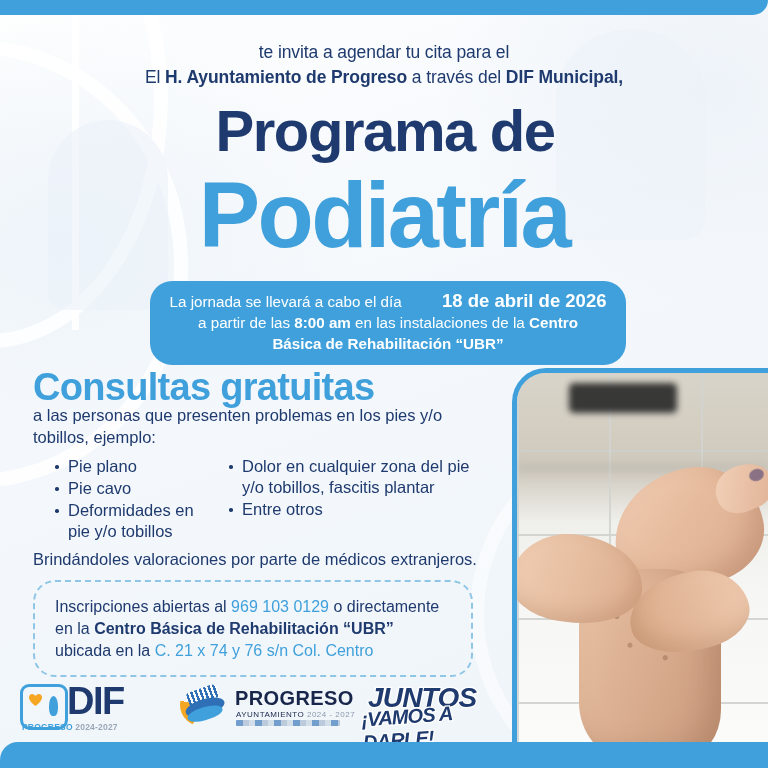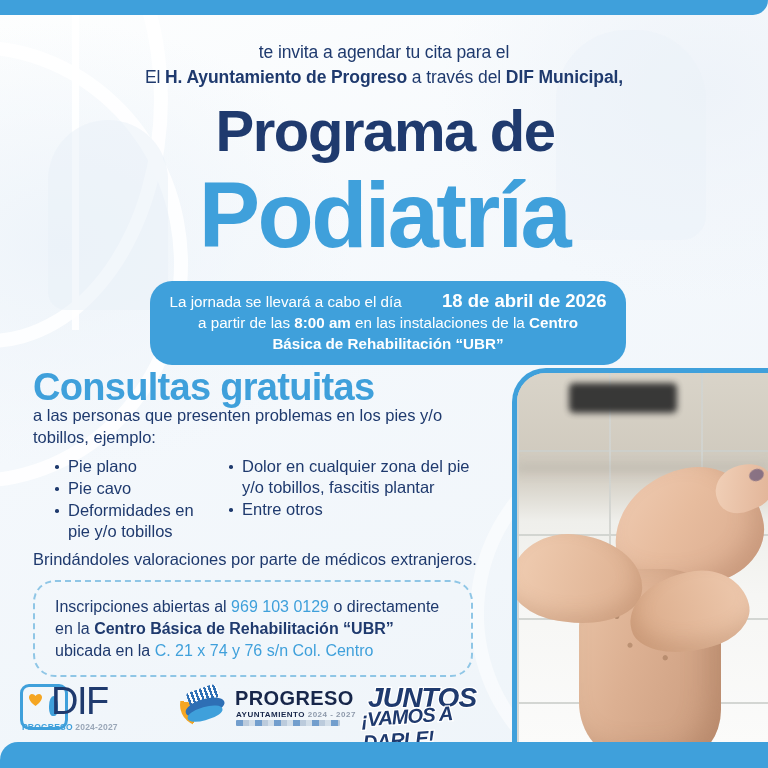--- a/index.html
+++ b/index.html
@@ -262,22 +262,22 @@
     background:#F5A623;
     clip-path:path("M6.5 12 C1 8 0 5 0 3.2 C0 1.3 1.4 0 3 0 C4.3 0 5.8 .8 6.5 2.1 C7.2 .8 8.7 0 10 0 C11.6 0 13 1.3 13 3.2 C13 5 12 8 6.5 12 Z");
   }
   .dif-mark::after{
     content:"";position:absolute;right:7px;top:9px;
     width:9px;height:20px;
     background:#3FA0DB;
     border-radius:50% 50% 40% 40%;
   }
   .dif-text{
-    position:absolute;left:31px;top:0;
-    color:#1F3A6E;font-size:38px;font-weight:normal;letter-spacing:-1.5px;
+    position:absolute;left:47px;top:0;
+    color:#1F3A6E;font-size:38px;font-weight:bold;letter-spacing:-1.5px;
   }
   .dif-sub{
     position:absolute;left:2px;top:42px;
     font-size:8.5px;font-weight:bold;letter-spacing:.2px;
     color:#3FA0DB;
     white-space:nowrap;
   }
   .dif-sub .yr{color:#9aa7b8;}
 
   .logo-prog{position:absolute;left:180px;top:4px;width:160px;height:52px;}
@@ -306,21 +306,21 @@
     background:repeating-linear-gradient(90deg,#2E6FB5 0 2.4px,#ffffff 2.4px 4.6px);
     transform:rotate(-20deg);
     border-radius:3px;
   }
   .prog-text{
     position:absolute;left:55px;top:5px;
     color:#17264a;font-size:20px;font-weight:bold;letter-spacing:.4px;
   }
   .prog-sub{
     position:absolute;left:56px;top:28px;
-    font-size:8px;font-weight:bold;letter-spacing:.5px;color:#17264a;
+    font-size:8px;font-weight:normal;letter-spacing:.5px;color:#17264a;
     white-space:nowrap;
   }
   .prog-sub .yr{color:#8d99ab;}
   .prog-bars{
     position:absolute;left:56px;top:38px;width:104px;height:6px;
     background:repeating-linear-gradient(90deg,#2E6FB5 0 7px, #9fb4cc 7px 13px, #c4d2e0 13px 19px);
     opacity:.65;
     border-radius:1px;
   }
 

